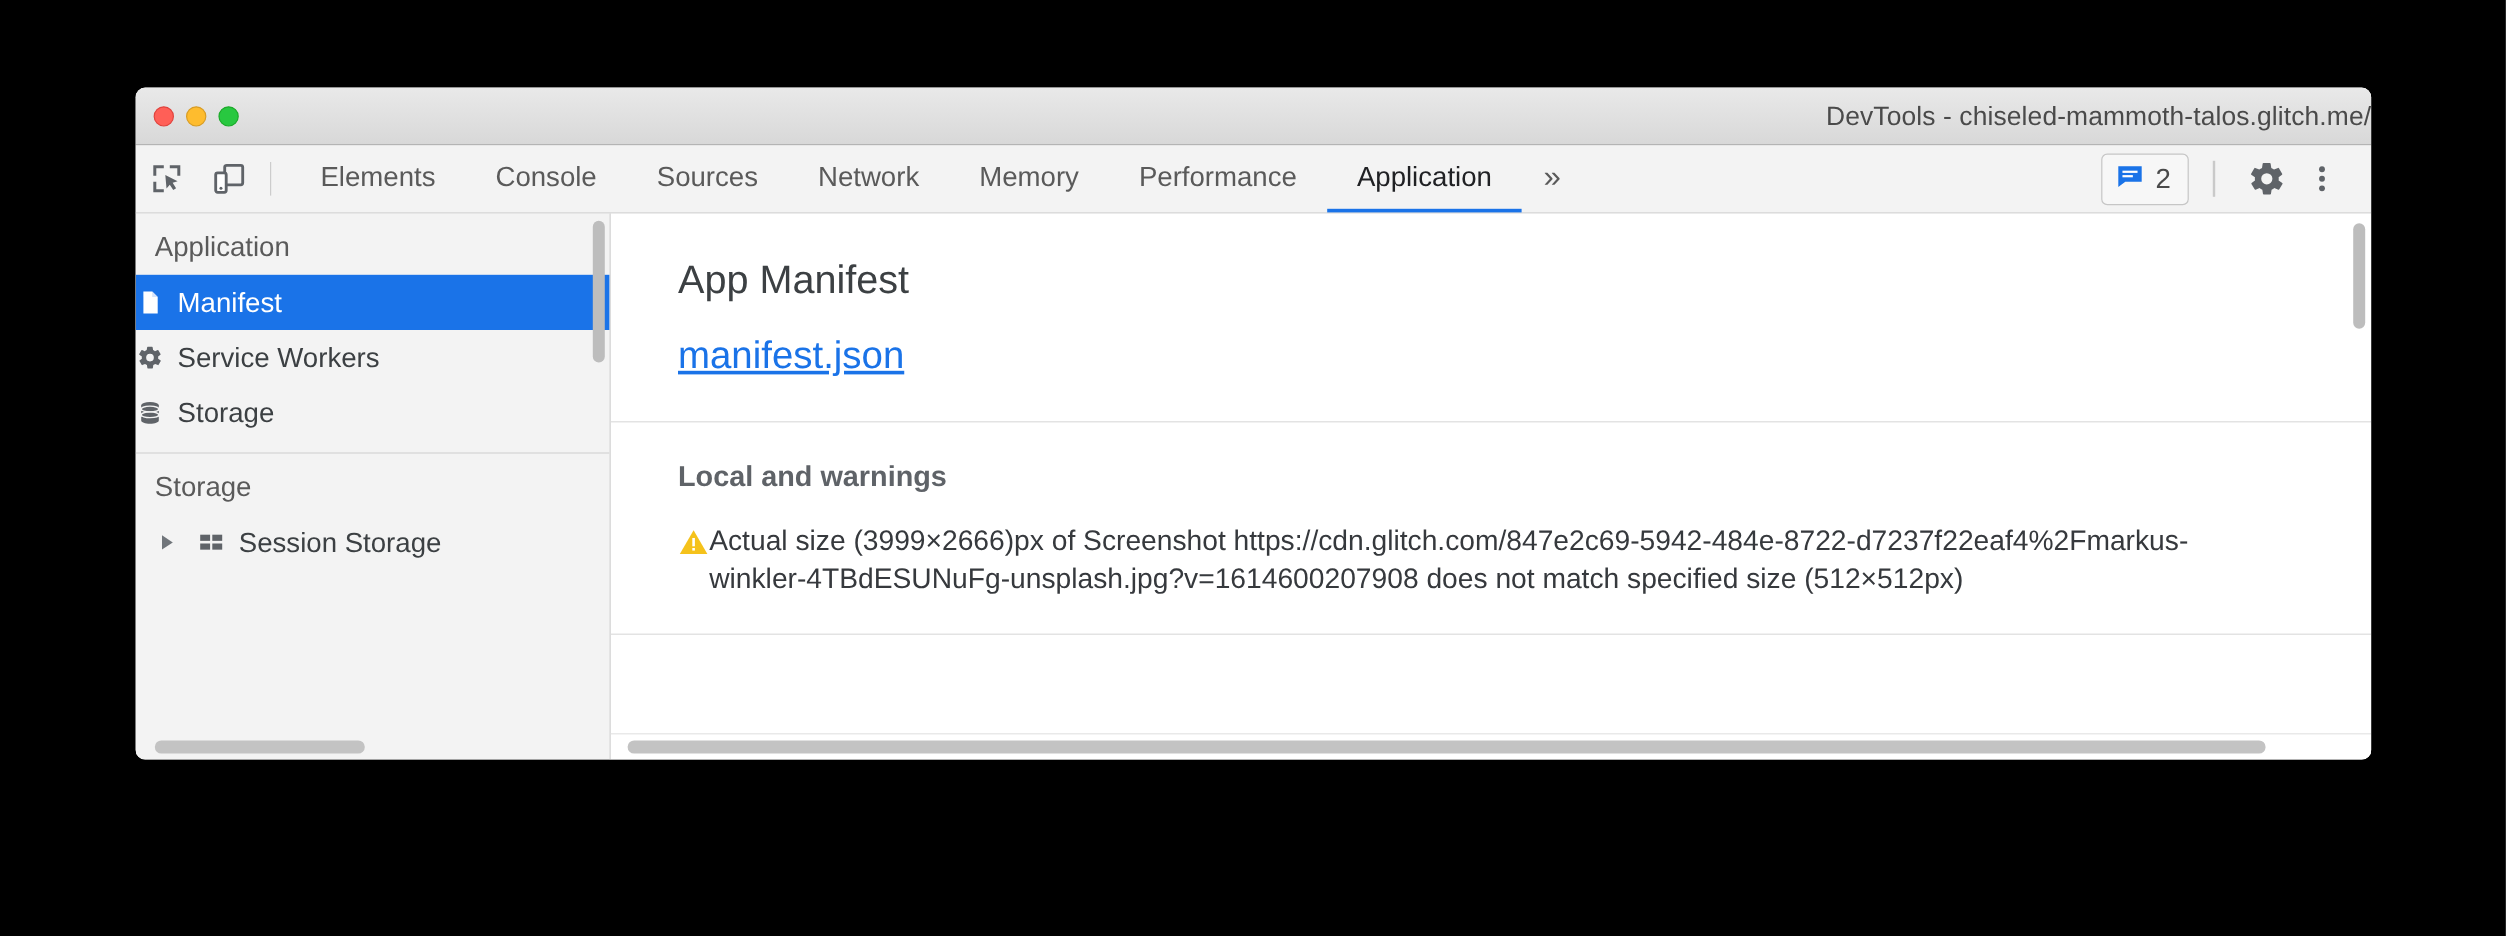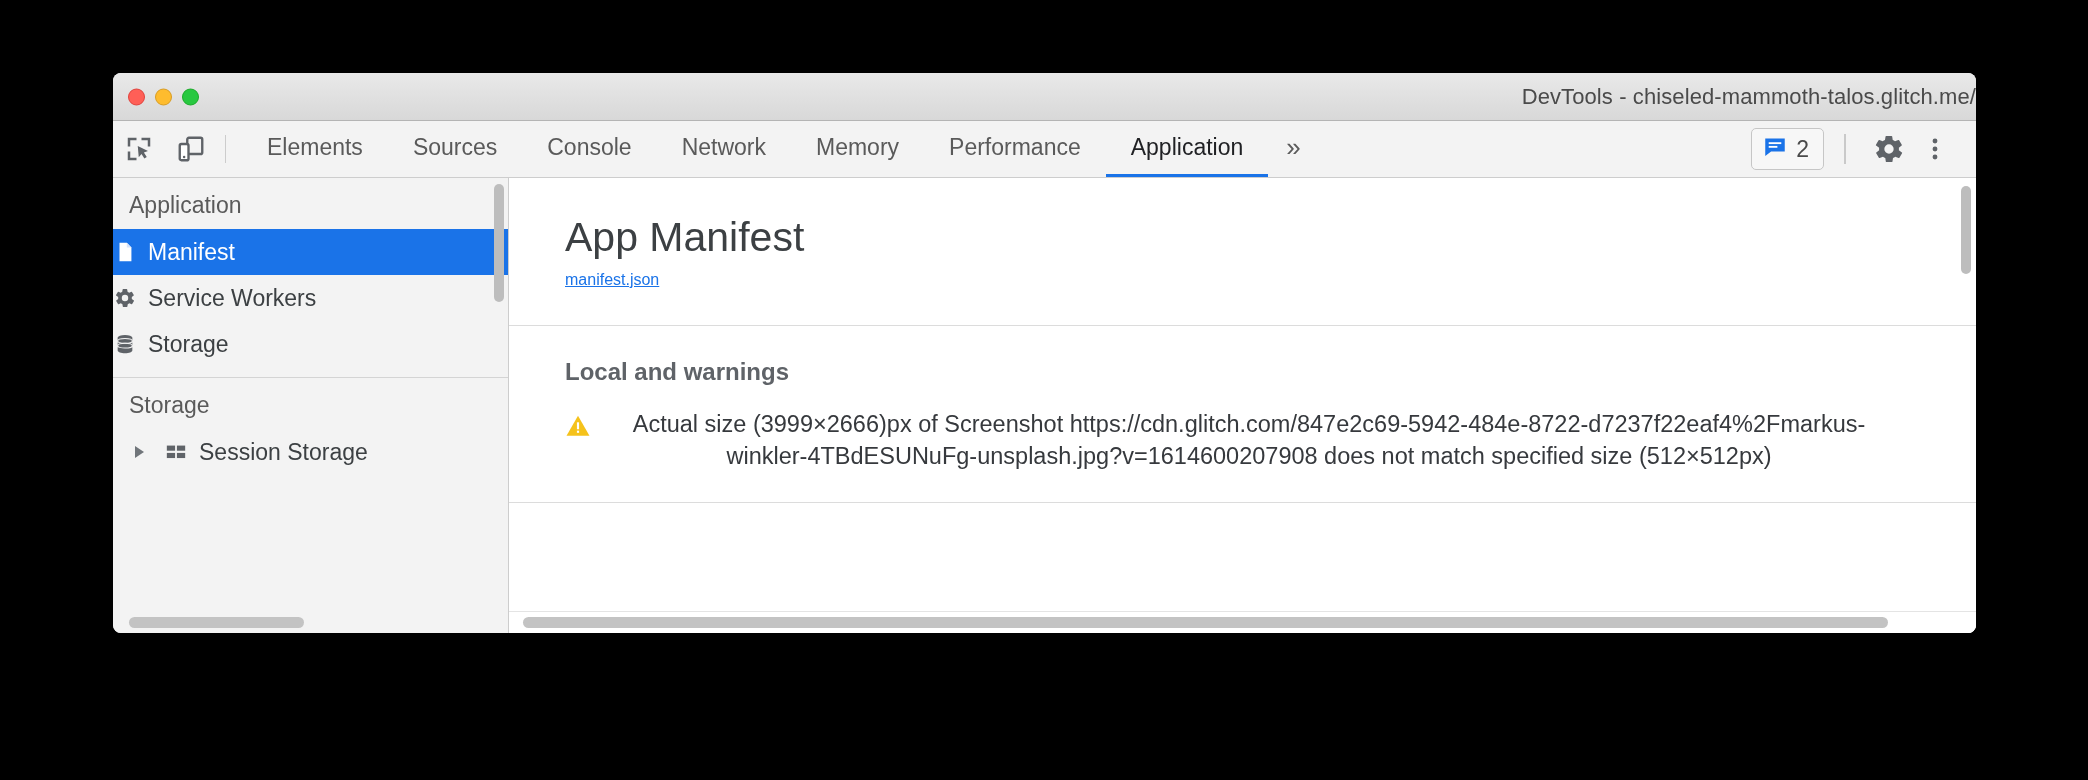--- a/index.html
+++ b/index.html
@@ -108,30 +108,30 @@
   #side-scrollbar {
     position: absolute; right: 4px; top: 6px;
     width: 10px; height: 118px; border-radius: 5px;
     background: #bdbdbd;
   }
 
   
   #main { flex: 1; background: #fff; position: relative; overflow: hidden; }
   #main-inner { padding: 0 0 0 0; }
   .mf-block { padding: 36px 0 36px 56px; }
-  #mf-title { font-size: 41px; color: #3c4043; font-weight: 400; }
+  #mf-title { font-size: 33px; color: #3c4043; font-weight: 400; }
   #mf-link {
-    display: inline-block; margin-top: 10px;
-    font-size: 16px; color: #1a73e8; text-decoration: underline;
+    display: inline-block; margin-top: 26px;
+    font-size: 32px; color: #1a73e8; text-decoration: underline;
     cursor: pointer;
   }
   .mf-rule { height: 1px; background: #dcdcdc; }
   #errors-block { padding: 32px 48px 30px 56px; }
   #errors-title { font-size: 24px; font-weight: bold; color: #5f6368; }
-  #warn-row { display: flex; gap: 13px; margin-top: 22px; text-align: center; }
+  #warn-row { display: flex; margin-top: 22px; }
   #warn-text {
     font-size: 23.5px; color: #36393d; line-height: 1.37;
     max-width: 1290px; word-break: break-word;
   }
   .warn-ico { flex: 0 0 26px; margin-top: 5px; }
 
   #main-vscroll {
     position: absolute; right: 5px; top: 8px;
     width: 10px; height: 88px; border-radius: 5px; background: #bdbdbd;
   }
@@ -178,22 +178,22 @@
         <rect x="9" y="3" width="12" height="13" rx="1.3" fill="none" stroke="#5f6368" stroke-width="1.9"></rect>
         <rect x="3" y="8" width="7" height="13" rx="1.3" fill="#fff" stroke="#5f6368" stroke-width="1.9"></rect>
         <circle cx="6.5" cy="18.3" r="1" fill="#5f6368"></circle>
       </svg>
     </div>
 
     <div class="tb-sep"></div>
 
     <div id="tabs">
       <div class="tab">Elements</div>
+      <div class="tab">Console</div>
       <div class="tab">Sources</div>
-      <div class="tab">Console</div>
       <div class="tab">Network</div>
       <div class="tab">Memory</div>
       <div class="tab">Performance</div>
       <div class="tab active">Application</div>
       <div class="tab more">»</div>
     </div>
 
     <div id="tb-right">
       <div id="msg-badge">
         <span>

